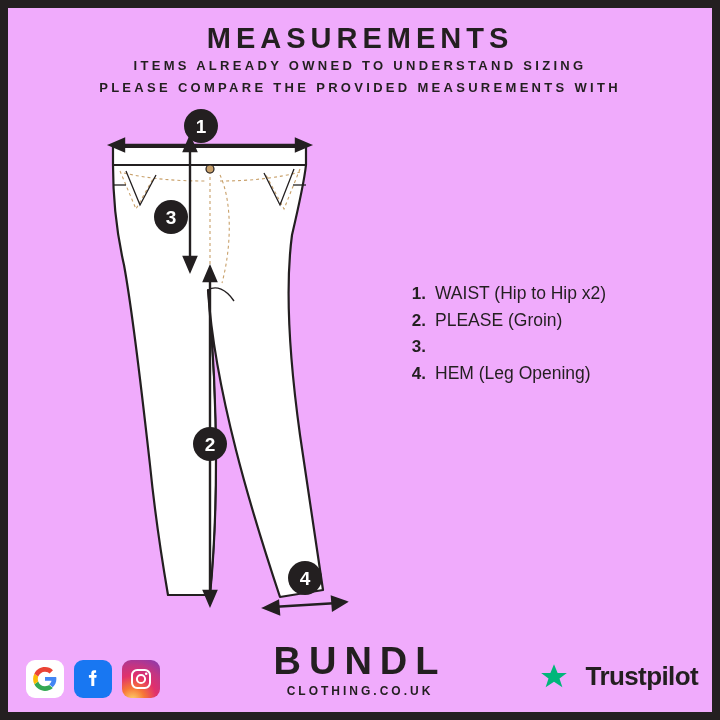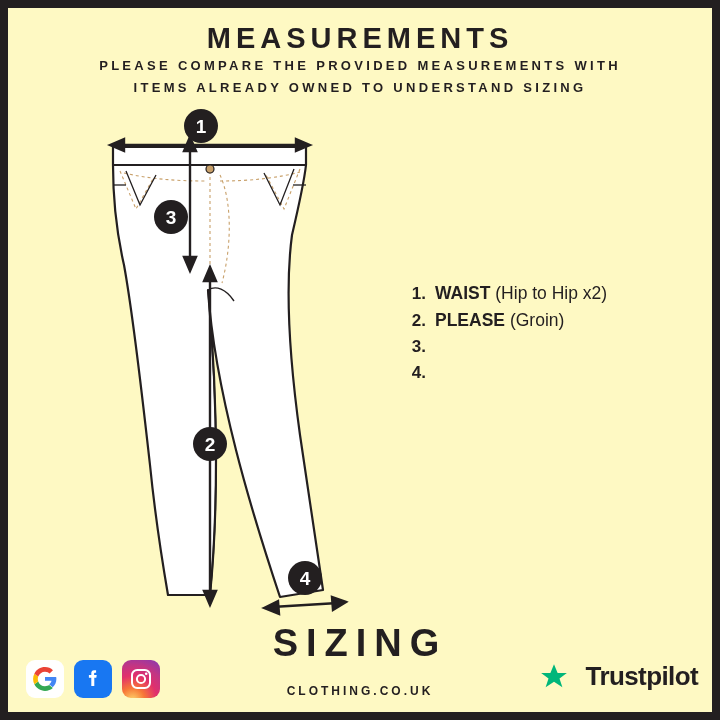--- a/index.html
+++ b/index.html
@@ -7,21 +7,21 @@
     padding: 0;
     background: #ffffff;
   }
   body {
     font-family: "Liberation Sans", sans-serif;
   }
   #page {
     position: relative;
     width: 720px;
     height: 720px;
-    background: #fef9c3;
+    background: #f0abfc;
     overflow: hidden;
     box-sizing: border-box;
   }
   
   .frame-top, .frame-bottom, .frame-left, .frame-right {
     position: absolute;
     background: #231f20;
   }
   .frame-top { left: 0; top: 0; width: 720px; height: 8px; }
   .frame-bottom { left: 0; bottom: 0; width: 720px; height: 8px; }
@@ -77,21 +77,21 @@
     font-size: 17px;
     font-weight: bold;
     color: #231f20;
     margin-right: 9px;
   }
   .legend-text {
     font-size: 17.5px;
     color: #231f20;
   }
   .legend-text .bold {
-    font-weight: bold;
+    font-weight: normal;
   }
 
   
   .social {
     position: absolute;
     left: 26px;
     bottom: 22px;
     display: flex;
     align-items: center;
     gap: 10px;
@@ -122,21 +122,21 @@
     font-weight: bold;
     letter-spacing: 8px;
     color: #231f20;
     line-height: 42px;
   }
   .brand-sub {
     font-size: 12px;
     font-weight: bold;
     letter-spacing: 3px;
     color: #231f20;
-    margin-top: 20px;
+    margin-top: 2px;
   }
 
   .trustpilot {
     position: absolute;
     right: 22px;
     bottom: 28px;
     display: flex;
     align-items: center;
     gap: 17px;
   }
@@ -152,22 +152,22 @@
 
 <div id="page">
 
   <div class="frame-top"></div>
   <div class="frame-bottom"></div>
   <div class="frame-left"></div>
   <div class="frame-right"></div>
 
   <div class="title">MEASUREMENTS</div>
   <div class="subtitle">
+    <div>ITEMS ALREADY OWNED TO UNDERSTAND SIZING</div>
     <div>PLEASE COMPARE THE PROVIDED MEASUREMENTS WITH</div>
-    <div>ITEMS ALREADY OWNED TO UNDERSTAND SIZING</div>
   </div>
 
   <div class="diagram">
     <svg width="330" height="520" viewBox="0 0 330 520" xmlns="http://www.w3.org/2000/svg">
       <g fill="#ffffff" stroke="#231f20" stroke-width="2.2" stroke-linejoin="round">
 
         <path d="M33 42 L33 60 L226 60 L226 42 Z"></path>
 
         <path d="M33 60
                  C 33 92, 36 125, 44 160
@@ -256,20 +256,21 @@
     </div>
     <div class="legend-row">
       <span class="legend-num">2.</span>
       <span class="legend-text"><span class="bold">PLEASE</span> <span>(Groin)</span></span>
     </div>
     <div class="legend-row">
       <span class="legend-num">3.</span>
     </div>
     <div class="legend-row">
       <span class="legend-num">4.</span>
+      <span class="legend-text"><span class="bold">HEM</span> <span>(Leg Opening)</span></span>
     </div>
   </div>
 
   <div class="social">
     <div class="social-badge badge-google">
       <svg width="26" height="26" viewBox="0 0 48 48">
         <path fill="#4285F4" d="M45 24c0-1.6-.1-2.7-.4-3.9H24v7.1h12c-.2 1.9-1.5 4.8-4.4 6.7l6.7 5.2C42.3 35.6 45 30.4 45 24z"></path>
         <path fill="#34A853" d="M24 46c5.9 0 10.9-2 14.5-5.3l-6.9-5.4c-1.8 1.3-4.3 2.2-7.6 2.2-5.8 0-10.7-3.8-12.5-9.1l-7.1 5.5C8.1 41.2 15.4 46 24 46z"></path>
         <path fill="#FBBC05" d="M11.5 28.4c-.5-1.4-.8-2.9-.8-4.4s.3-3 .7-4.4l-7.1-5.5C2.8 17 2 20.4 2 24s.8 7 2.3 9.9l7.2-5.5z"></path>
         <path fill="#EA4335" d="M24 10.5c4.1 0 6.9 1.8 8.5 3.3l6.2-6C34.9 4.3 29.9 2 24 2 15.4 2 8.1 6.8 4.3 14.1l7.1 5.5c1.9-5.3 6.8-9.1 12.6-9.1z"></path>
@@ -283,21 +284,21 @@
     <div class="social-badge badge-instagram">
       <svg width="24" height="24" viewBox="0 0 24 24">
         <rect x="3" y="3" width="18" height="18" rx="5.2" fill="none" stroke="#ffffff" stroke-width="2"></rect>
         <circle cx="12" cy="12" r="4.1" fill="none" stroke="#ffffff" stroke-width="2"></circle>
         <circle cx="17.2" cy="6.8" r="1.3" fill="#ffffff"></circle>
       </svg>
     </div>
   </div>
 
   <div class="brand">
-    <div class="brand-name">SIZING</div>
+    <div class="brand-name">BUNDL</div>
     <div class="brand-sub">CLOTHING.CO.UK</div>
   </div>
 
   <div class="trustpilot">
     <svg width="30" height="30" viewBox="0 0 24 24">
       <polygon fill="#00b67a" points="12,1.8 14.9,8.7 22.3,8.7 16.4,13.1 18.7,20.2 12,15.8 5.3,20.2 7.6,13.1 1.7,8.7 9.1,8.7"></polygon>
     </svg>
     <span class="trustpilot-label">Trustpilot</span>
   </div>
 

